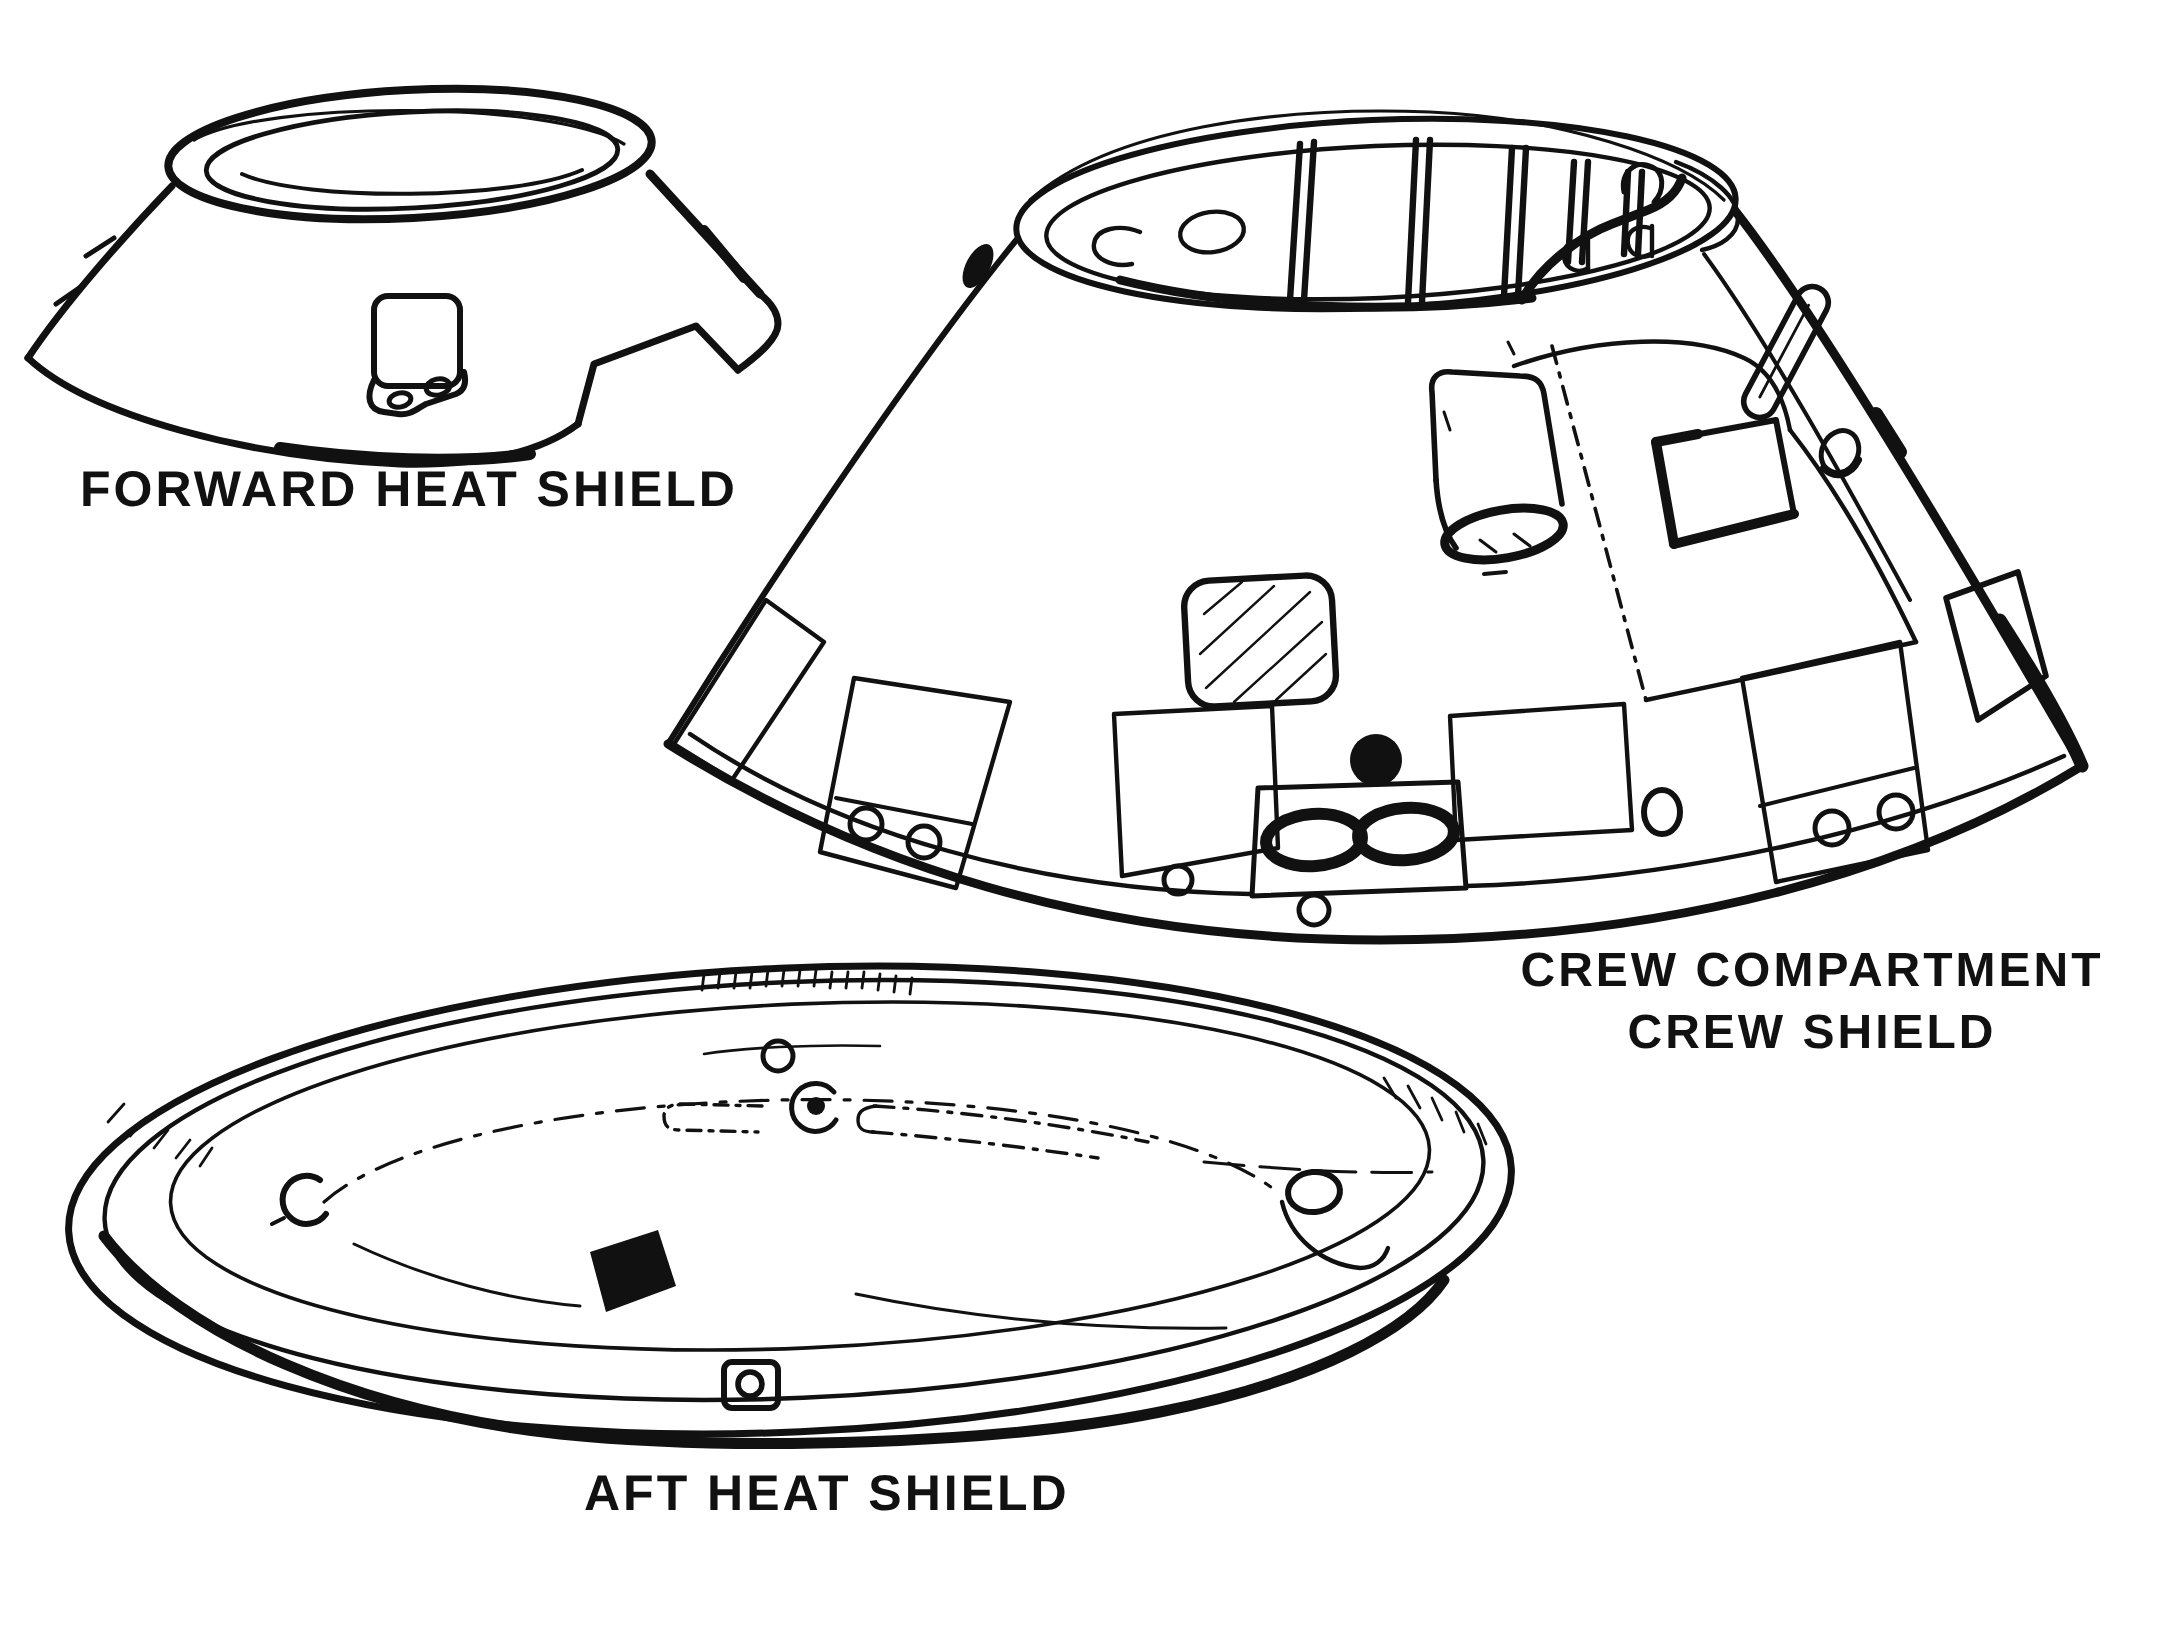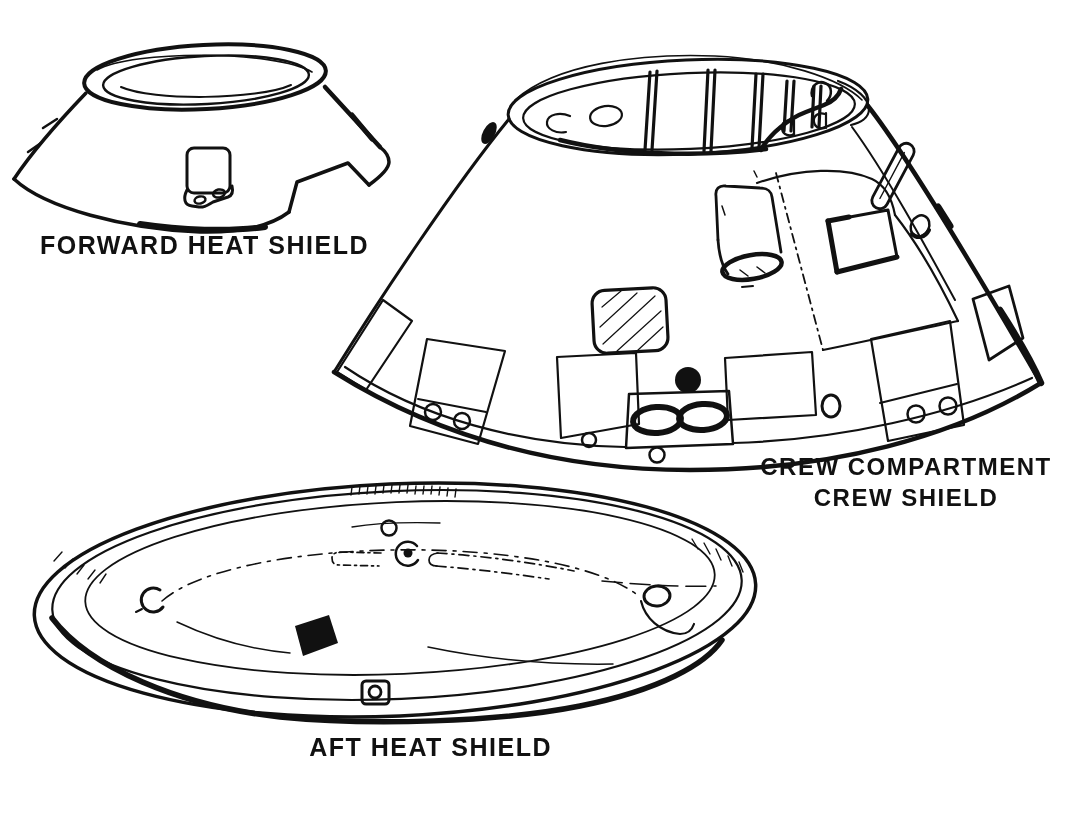--- a/index.html
+++ b/index.html
@@ -10,21 +10,21 @@
   svg { position:absolute; left:0; top:0; }
   svg path, svg ellipse, svg circle, svg rect, svg line {
     fill:none; stroke:#111111; stroke-linecap:round; stroke-linejoin:round;
   }
   svg .fill { fill:#111111; stroke:none; }
   .label {
     position:absolute; color:#111111; font-weight:bold; font-size:25px;
     letter-spacing:1.5px; white-space:nowrap;
   }
   .label.multi { white-space:normal; text-align:center; line-height:31px; font-size:24px; }
-  .label.centered { text-align:right; }
+  .label.centered { text-align:left; }
 </style>
 </head>
 <body>
 
 <div class="canvas">
 
 <svg width="1088" height="816" viewBox="0 0 1088 816">
 
   <g>
     <g>
@@ -199,20 +199,20 @@
     </g>
     <g>
       <rect x="362" y="681" width="27" height="23" rx="4" stroke-width="3"></rect>
       <circle cx="375" cy="692" r="6" stroke-width="2.8"></circle>
     </g>
   </g>
 </svg>
 
 <div class="label" style="left:40px; top:231px;">FORWARD HEAT SHIELD</div>
 
-<div class="label multi" style="left:756px; top:451px; width:300px;text-align:center;">
+<div class="label multi" style="left:756px; top:470px; width:300px;text-align:center;">
   <div>CREW COMPARTMENT</div>
   <div>CREW SHIELD</div>
 </div>
 
 <div class="label centered" style="left:292px; top:733px; width:260px;">AFT HEAT SHIELD</div>
 
 </div>
 
 </body></html>

